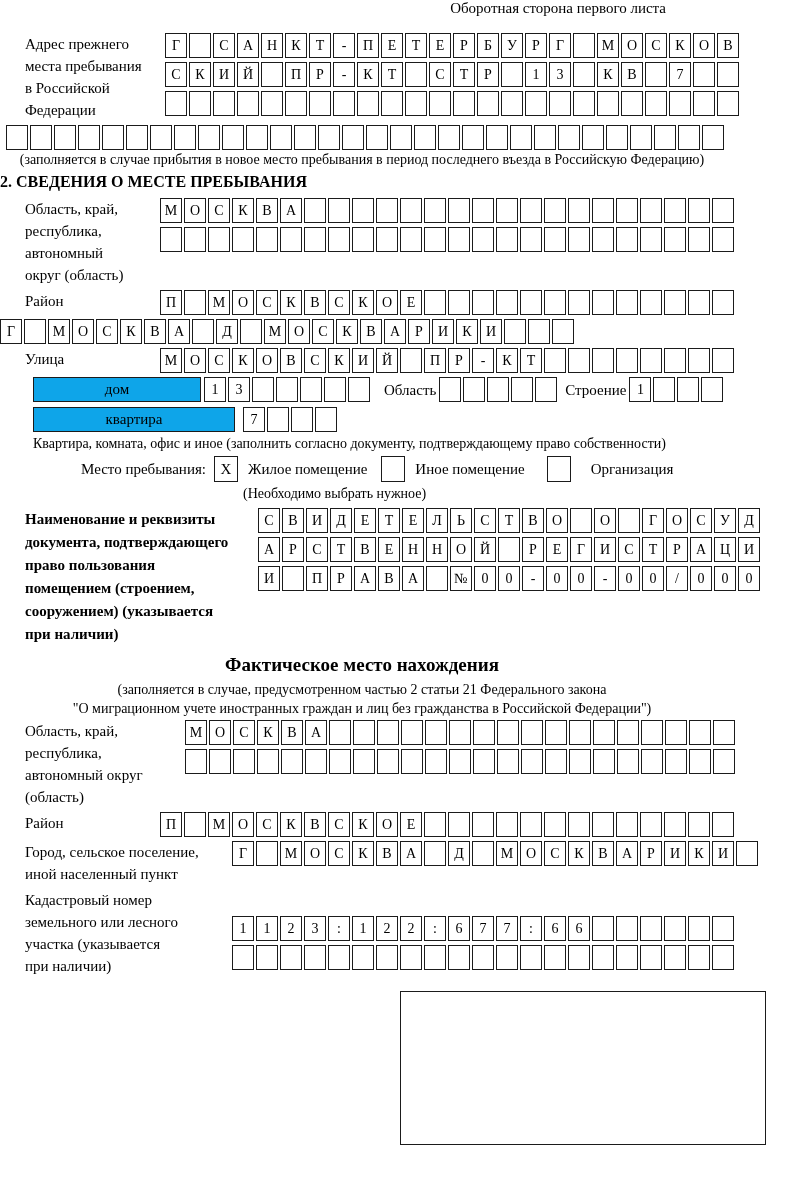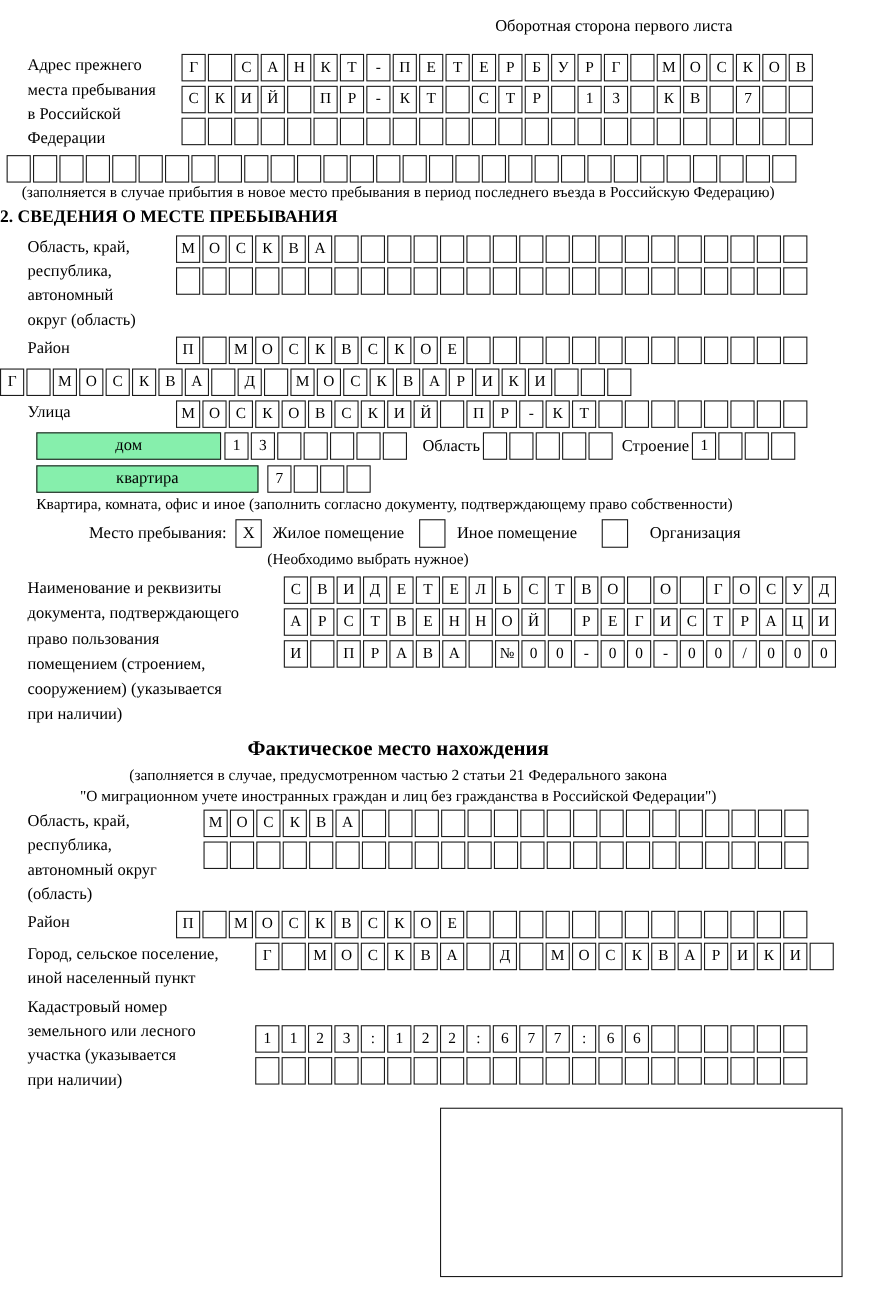--- a/index.html
+++ b/index.html
@@ -1,35 +1,35 @@
 <!DOCTYPE html>
 <html><head>
 <meta charset="utf-8">
 <style>
   html,body{margin:0;padding:0;background:#fff;}
   body{width:800px;height:1180px;overflow:hidden;color:#000;
        font-family:"Liberation Serif","DejaVu Serif",serif;}
-  .page{position:relative;width:724px;height:1180px;padding-top:16px;box-sizing:border-box;}
+  .page{position:relative;width:724px;height:1180px;box-sizing:border-box;}
   .hdr-note{text-align:right;padding-right:58px;font-size:15px;margin-bottom:16px;}
   .frow{display:flex;align-items:flex-start;margin-bottom:4px;}
   .rows{display:flex;flex-direction:column;gap:4px;}
   .cells{display:flex;gap:2px;}
   .cell{flex:0 0 auto;width:20px;height:23px;border:1.8px solid #1b1b1b;background:#fff;
         display:flex;align-items:center;justify-content:center;font-size:14px;line-height:1;}
   .lbl{font-size:15px;line-height:22px;white-space:pre-line;box-sizing:border-box;padding-left:25px;}
   .w165{flex:0 0 165px;} .w160{flex:0 0 160px;} .w184{flex:0 0 184px;}
-  .w233{flex:0 0 258px;} .w185{flex:0 0 185px;} .w232{flex:0 0 232px;}
+  .w233{flex:0 0 258px;font-weight:bold;} .w185{flex:0 0 185px;} .w232{flex:0 0 232px;}
   .lh23{line-height:23px;}
   .fullrow{margin:2px 0 2px 6px;}
   .note{font-size:14px;margin:1px 0 3px 0;}
   .center{text-align:center;}
   .pl33{padding-left:33px;}
   .sec-title{font-weight:bold;font-size:16px;margin:5px 0 7px 0;}
   .widebox{border:1.8px solid #1b1b1b;height:23px;display:flex;align-items:center;justify-content:center;
-           font-size:15px;background:#86efac;box-sizing:content-box;}
+           font-size:15px;background:#0ea5e9;box-sizing:content-box;}
   .bw170{width:166px;} .bw204{width:200px;}
   .ml3{margin-left:3px;} .ml14{margin-left:14px;} .ml8{margin-left:8px;}
   .inline-lbl{font-size:15px;line-height:26px;white-space:nowrap;}
   .stay{align-items:center;margin-top:4px;}
   .stay .lbl-inline{font-size:15px;margin-left:48px;}
   .checkbox{width:22px;height:24px;font-size:15px;}
   .m-l10{margin-left:10px;} .m-l8{margin-left:8px;} .m-l14{margin-left:14px;} .m-l22{margin-left:22px;} .m-l20{margin-left:20px;}
   .stay-note{margin-left:243px;font-size:14px;margin-top:2px;margin-bottom:6px;}
   .sub-title{text-align:center;font-weight:bold;font-size:19px;margin:8px 0 6px 0;}
   .mt22{margin-top:27px;}

